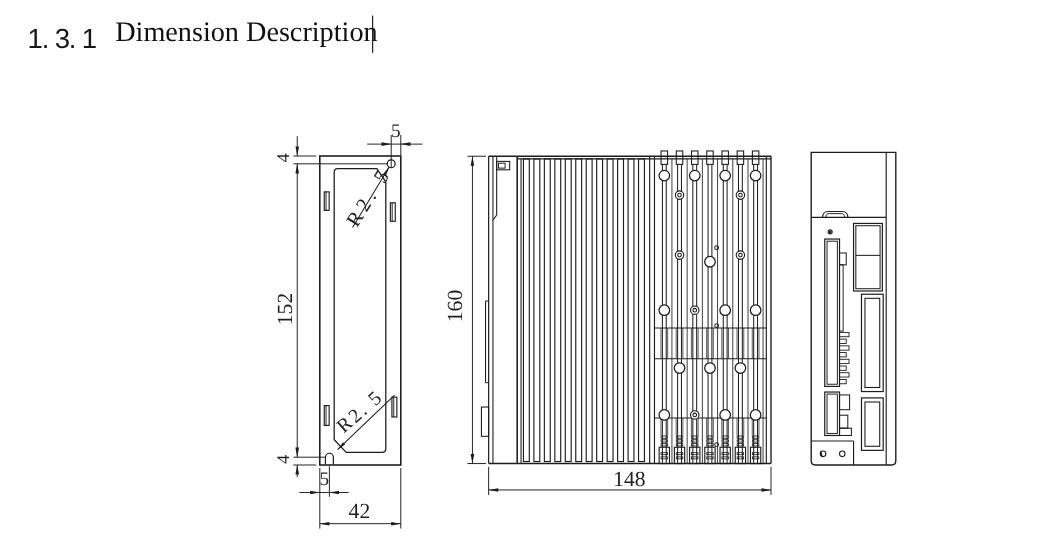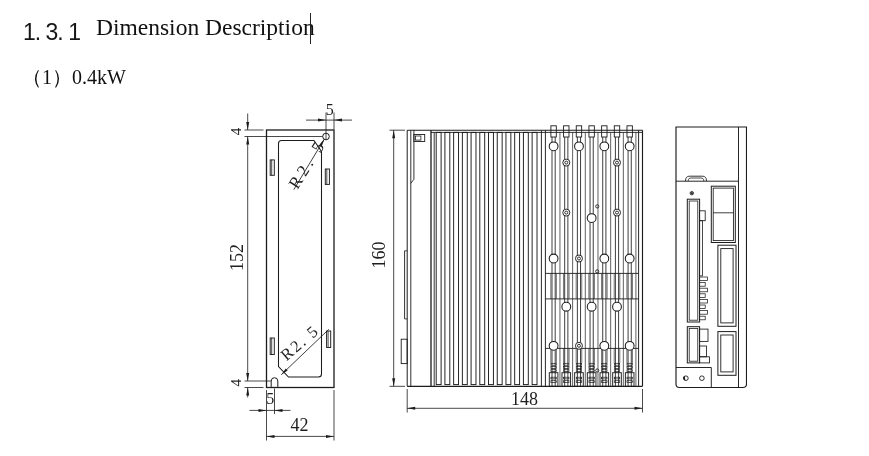--- a/index.html
+++ b/index.html
@@ -1,37 +1,36 @@
 <!DOCTYPE html>
 <html><head>
 <meta charset="utf-8">
 <style>
   html,body{margin:0;padding:0;background:#ffffff;}
-  .page{position:relative;width:747px;height:456px;background:#ffffff;overflow:hidden;
+  .page{position:relative;width:869px;height:456px;background:#ffffff;overflow:hidden;
         font-family:"Liberation Serif",serif;color:#1c1c1c;}
   .hnum{position:absolute;left:23px;top:18.9px;font-family:"Liberation Sans",sans-serif;
         font-size:23px;letter-spacing:-1.0px;color:#161616;white-space:pre;}
   .htitle{position:absolute;left:96px;top:14px;font-family:"Liberation Serif",serif;
         font-size:23.5px;color:#111111;white-space:pre;}
   .caret{position:absolute;left:309.5px;top:13px;width:1.4px;height:31px;background:#222222;}
   .subhead{position:absolute;left:22px;top:63.8px;font-family:"Liberation Serif",serif;
         font-size:20px;color:#111111;white-space:pre;}
   svg{position:absolute;left:0;top:0;}
   svg line, svg rect, svg path, svg circle{stroke:#1c1c1c;}
   svg rect{fill:none;}
   svg text{fill:#1f1f1f;font-family:"Liberation Serif",serif;stroke:none;}
 </style>
 </head>
 <body>
 
 <div class="page">
   <span class="hnum">1. 3. 1</span>
   <span class="htitle">Dimension Description</span>
   <span class="caret"></span>
-  <div class="subhead">（1）0.4kW</div>
   <svg width="869" height="456" viewBox="0 0 869 456">
 <g>
 <rect x="266.5" y="130" width="67.5" height="257.5" stroke-width="1.3" fill="none"></rect>
 <path d="M 281.5,140.5 H 314 L 321.5,151.5 V 374 Q 321.5,377 318.5,377 H 288.5 L 278.5,366.5 V 143.5 Q 278.5,140.5 281.5,140.5 Z" stroke-width="1.05" fill="none"></path>
 <circle cx="326" cy="136.5" r="3.3" stroke-width="1.0" fill="white"></circle>
 <path d="M 271.2,386.9 V 381 A 3.3,3.3 0 0 1 277.8,381 V 386.9" stroke-width="1.0" fill="none"></path>
 <rect x="270.2" y="159.9" width="4.1" height="15.4" stroke-width="0.95" fill="none"></rect>
 <line x1="271.7" y1="159.9" x2="271.7" y2="175.3" stroke-width="0.8"></line>
 <rect x="325.3" y="169" width="4.1" height="15.4" stroke-width="0.95" fill="none"></rect>
 <line x1="326.8" y1="169" x2="326.8" y2="184.4" stroke-width="0.8"></line>

